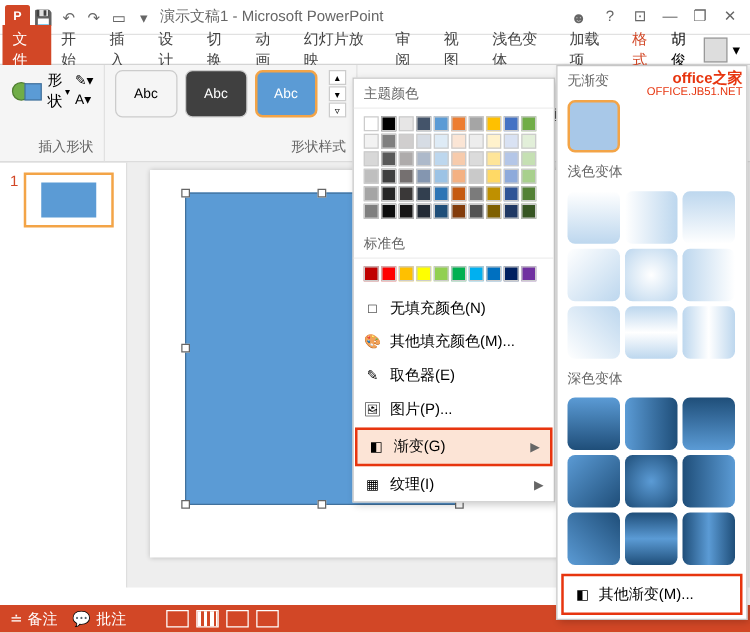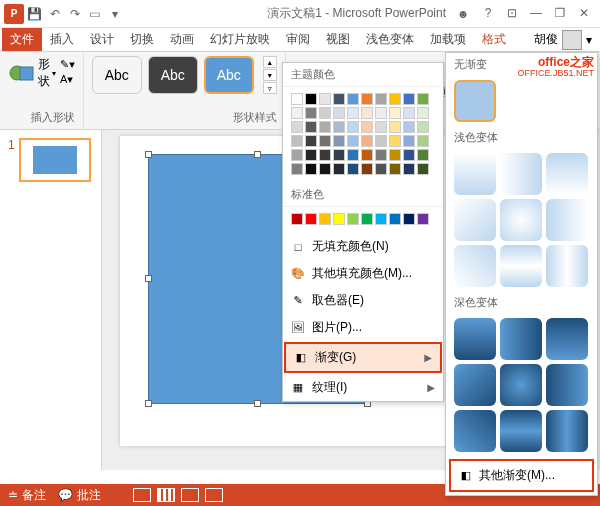--- a/index.html
+++ b/index.html
@@ -1,36 +1,36 @@
 <!DOCTYPE html>
 <html><head>
 <meta charset="utf-8">
 <style>
 *{margin:0;padding:0;box-sizing:border-box;font-family:"Microsoft YaHei","Segoe UI",sans-serif;font-size:12px}
 body{width:600px;height:506px;background:#fff;overflow:hidden;position:relative}
 .titlebar{height:28px;background:#fff;display:flex;align-items:center;border-bottom:1px solid #e1e1e1}
 .qat{display:flex;align-items:center;gap:2px;padding:0 4px}
 .qat-icon{width:18px;height:18px;display:flex;align-items:center;justify-content:center;color:#666}
 .pp-icon{width:20px;height:20px;background:#d24726;color:#fff;display:flex;align-items:center;justify-content:center;font-weight:bold;font-size:10px;border-radius:2px}
-.title-center{flex:1;text-align:right;color:#666;font-size:12px}
+.title-center{flex:1;text-align:left;color:#666;font-size:12px}
 .win-controls{display:flex;gap:8px;padding:0 8px;color:#666}
 .win-btn{width:16px;height:16px;display:flex;align-items:center;justify-content:center;cursor:pointer}
 .ribbon-tabs{height:24px;display:flex;align-items:center;padding:0 2px;border-bottom:1px solid #d4d4d4}
 .tab{padding:3px 8px;color:#444;cursor:pointer;font-size:12px}
 .tab.file{background:#d24726;color:#fff}
 .tab.active{color:#d24726}
 .user-area{margin-left:auto;display:flex;align-items:center;gap:4px;padding-right:6px}
 .avatar{width:20px;height:20px;background:#ddd;border:1px solid #999}
 .ribbon-content{height:78px;background:#f5f5f5;border-bottom:1px solid #d4d4d4;display:flex;position:relative}
 .ribbon-group{padding:4px 8px;border-right:1px solid #e1e1e1;display:flex;flex-direction:column}
 .ribbon-group-label{font-size:11px;color:#666;text-align:right;margin-top:auto}
 .shape-insert{width:48px;display:flex;flex-direction:row;align-items:center;gap:2px}
 .shape-icon{width:32px;height:24px;display:flex;align-items:center;justify-content:center}
 .style-gallery{display:flex;gap:6px;align-items:center}
-.style-preview{width:50px;height:38px;border:1px solid #ccc;border-radius:6px;display:flex;align-items:center;justify-content:center;font-size:14px;cursor:pointer}
+.style-preview{width:50px;height:38px;border:1px solid #ccc;border-radius:6px;display:flex;align-items:center;justify-content:center;font-size:11px;cursor:pointer}
 .style-preview.sel{border:2px solid #f3a447;background:#5b9bd5;color:#fff}
 .style-preview.dark{background:#404040;color:#fff}
 .gallery-more{width:14px;display:flex;flex-direction:column;gap:1px;margin-left:3px}
 .more-btn{height:12px;border:1px solid #ccc;background:#fff;font-size:8px;display:flex;align-items:center;justify-content:center;cursor:pointer}
 .fill-dropdown{position:absolute;left:282px;top:62px;width:162px;background:#fff;border:1px solid #c6c6c6;box-shadow:2px 2px 6px rgba(0,0,0,0.2);z-index:10}
 .dd-header{padding:4px 8px;color:#666;font-size:11px;border-bottom:1px solid #eee}
 .color-grid{padding:6px 8px}
 .color-row{display:flex;gap:2px;margin-bottom:2px}
 .color-cell{width:12px;height:12px;border:1px solid #ccc;cursor:pointer}
 .dd-item{padding:5px 8px;display:flex;align-items:center;gap:7px;cursor:pointer;font-size:12px}
@@ -80,20 +80,21 @@
     <div class="win-btn">?</div>
     <div class="win-btn">⊡</div>
     <div class="win-btn">—</div>
     <div class="win-btn">❐</div>
     <div class="win-btn">✕</div>
   </div>
 </div>
 
 <div class="ribbon-tabs">
   <div class="tab file">文件</div>
+  <div class="tab">开始</div>
   <div class="tab">插入</div>
   <div class="tab">设计</div>
   <div class="tab">切换</div>
   <div class="tab">动画</div>
   <div class="tab">幻灯片放映</div>
   <div class="tab">审阅</div>
   <div class="tab">视图</div>
   <div class="tab">浅色变体</div>
   <div class="tab">加载项</div>
   <div class="tab active">格式</div>

